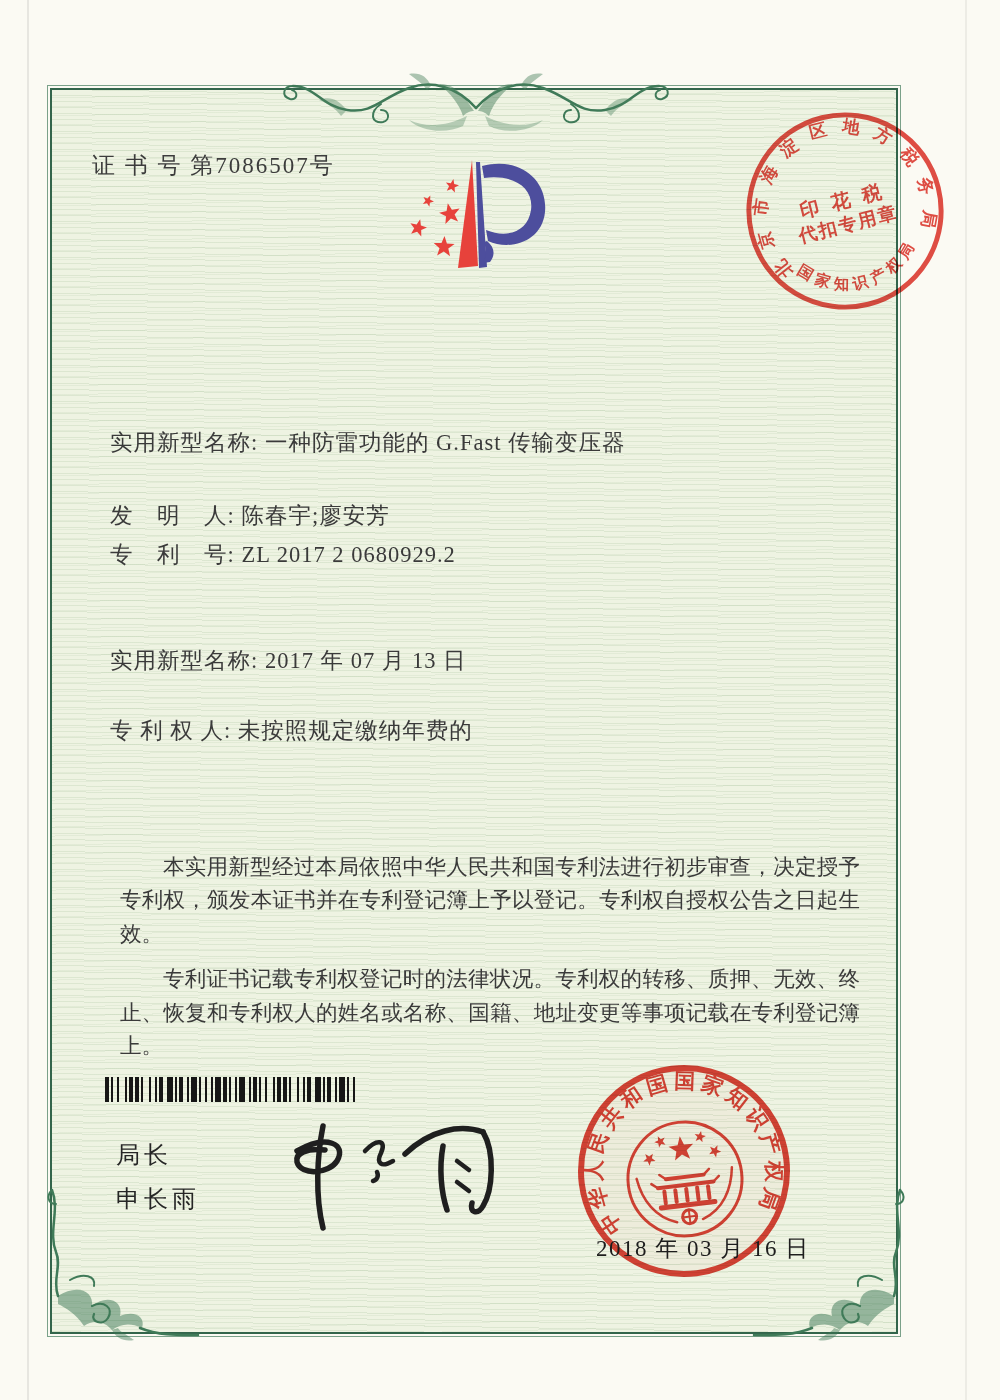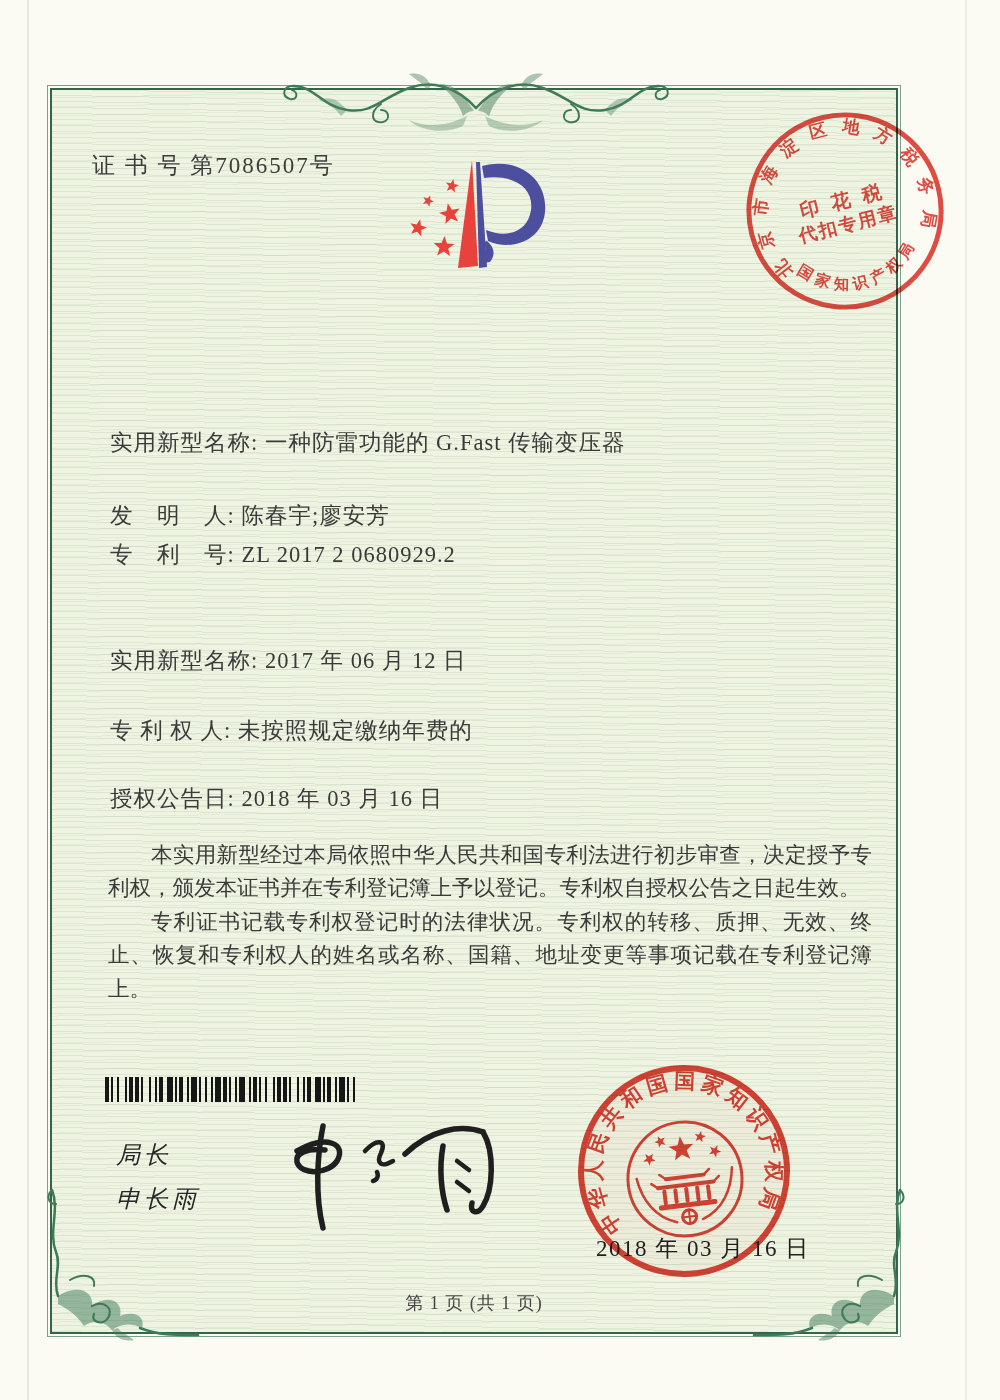--- a/index.html
+++ b/index.html
@@ -29,25 +29,25 @@
   .cert-no{position:absolute;left:92px;top:150px;font-size:23px;letter-spacing:2px;color:#3c3c3c;z-index:2;}
   .logo{position:absolute;left:390px;top:146px;z-index:2;}
   .tax-stamp{position:absolute;left:736px;top:102px;z-index:6;mix-blend-mode:multiply;opacity:.93;transform:rotate(-14deg);}
   .title{
     position:absolute;left:50px;top:296px;width:848px;margin:0;
     text-align:center;font-size:53px;font-weight:bold;letter-spacing:7px;color:#222;z-index:2;
   }
   .field{position:absolute;left:110px;font-size:22.5px;color:#3a3a3a;letter-spacing:1px;z-index:2;white-space:nowrap;}
   .paras{position:absolute;left:108px;top:839px;width:764px;font-size:21.5px;line-height:33.4px;
     text-align:justify;color:#3a3a3a;z-index:2;}
-  .paras p{margin:0;text-indent:2em;}
+  .paras p{margin:12px;text-indent:2em;}
   .barcode{position:absolute;left:105px;top:1077px;width:256px;height:25px;display:flex;z-index:2;background:#fff0;}
   .signer-title,.signer-name{
     position:absolute;left:116px;font-family:"Liberation Sans","DejaVu Sans",sans-serif;
-    font-size:24px;letter-spacing:4px;color:#262626;z-index:2;font-style:italic;
+    font-size:24px;letter-spacing:4px;color:#262626;z-index:2;
   }
   .signer-title{top:1139px;}
   .signer-name{top:1183px;}
   .signature{position:absolute;left:245px;top:1106px;z-index:4;}
   .seal{position:absolute;left:569px;top:1056px;z-index:5;mix-blend-mode:multiply;opacity:.95;transform:rotate(-7deg);}
   .issue-date{position:absolute;left:596px;top:1233px;font-size:23px;letter-spacing:1.5px;color:#1d1d1d;z-index:7;}
   .footer{position:absolute;left:50px;top:1291px;width:848px;text-align:center;font-size:18px;letter-spacing:1px;color:#454545;z-index:2;}
   .stamp-arc-top{font-size:17.5px;letter-spacing:14px;font-weight:bold;}
   .stamp-arc-bottom{font-size:15.5px;letter-spacing:5px;font-weight:bold;}
   .stamp-center1{font-size:19.5px;letter-spacing:4px;font-weight:bold;}
@@ -127,23 +127,22 @@
     <text class="stamp-center2" x="0" y="20" text-anchor="middle" fill="#e04038">代扣专用章</text>
     <text class="stamp-arc-bottom" fill="#e04038" text-anchor="middle">
       <textPath href="#taxBottomPath" startOffset="50%">国家知识产权局</textPath>
     </text>
   </svg>
 
 
   <div class="field" style="top:427px"><span>实用新型名称: </span><span>一种防雷功能的 G.Fast 传输变压器</span></div>
   <div class="field" style="top:500px"><span>发　明　人: </span><span>陈春宇;廖安芳</span></div>
   <div class="field" style="top:539px"><span>专　利　号: </span><span>ZL 2017 2 0680929.2</span></div>
-  <div class="field" style="top:645px"><span>实用新型名称: </span><span>2017 年 06 月 12 日</span></div>
+  <div class="field" style="top:645px"><span>实用新型名称: </span><span>2017 年 07 月 13 日</span></div>
   <div class="field" style="top:715px"><span>专 利 权 人: </span><span>未按照规定缴纳年费的</span></div>
-  <div class="field" style="top:783px"><span>授权公告日: </span><span>2018 年 03 月 16 日</span></div>
 
   <div class="paras">
     <p>本实用新型经过本局依照中华人民共和国专利法进行初步审查，决定授予专利权，颁发本证书并在专利登记簿上予以登记。专利权自授权公告之日起生效。</p>
     <p>专利证书记载专利权登记时的法律状况。专利权的转移、质押、无效、终止、恢复和专利权人的姓名或名称、国籍、地址变更等事项记载在专利登记簿上。</p>
   </div>
 
   <div class="barcode" id="barcode">
       <div style="width: 4px; background: rgb(22, 22, 22);"></div>
       <div style="width: 2px; background: transparent;"></div>
       <div style="width: 2px; background: rgb(22, 22, 22);"></div>
@@ -272,15 +271,14 @@
         <circle cy="38" r="7" stroke-width="3"></circle>
         <path d="M-7,38 L7,38 M0,31 L0,45" stroke-width="2"></path>
         <path d="M-13,42 C-34,35 -45,16 -48,-6" stroke-width="2.5"></path>
         <path d="M13,42 C34,35 45,16 48,-6" stroke-width="2.5"></path>
       </g>
     </g>
   </svg>
 
   <div class="issue-date">2018 年 03 月 16 日</div>
 
-  <div class="footer">第 1 页 (共 1 页)</div>
 
 </div>
 
 </body></html>

